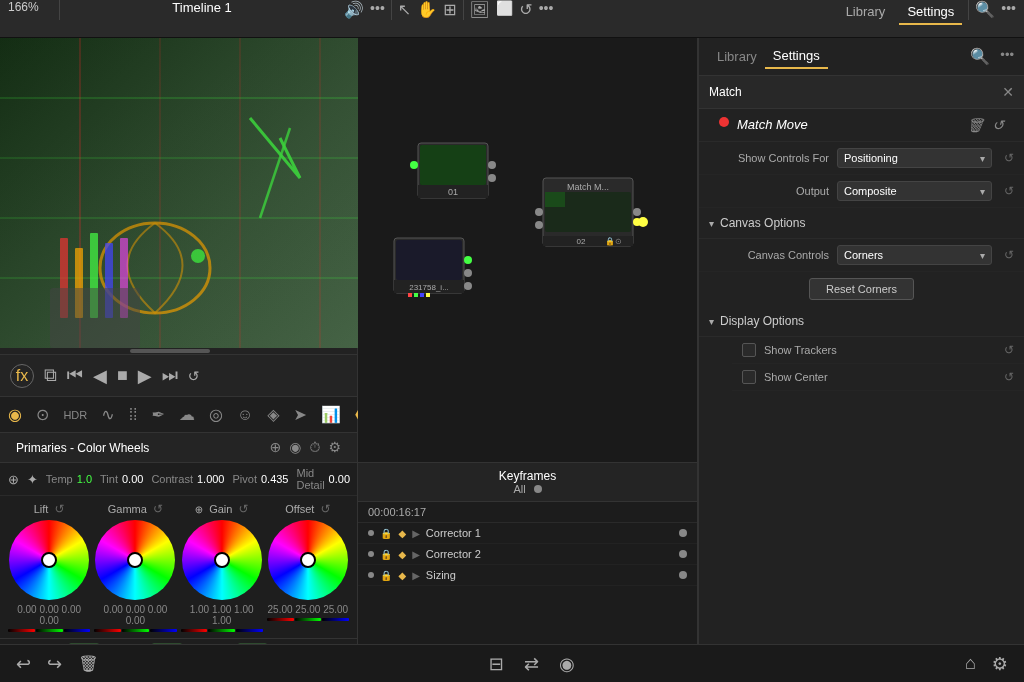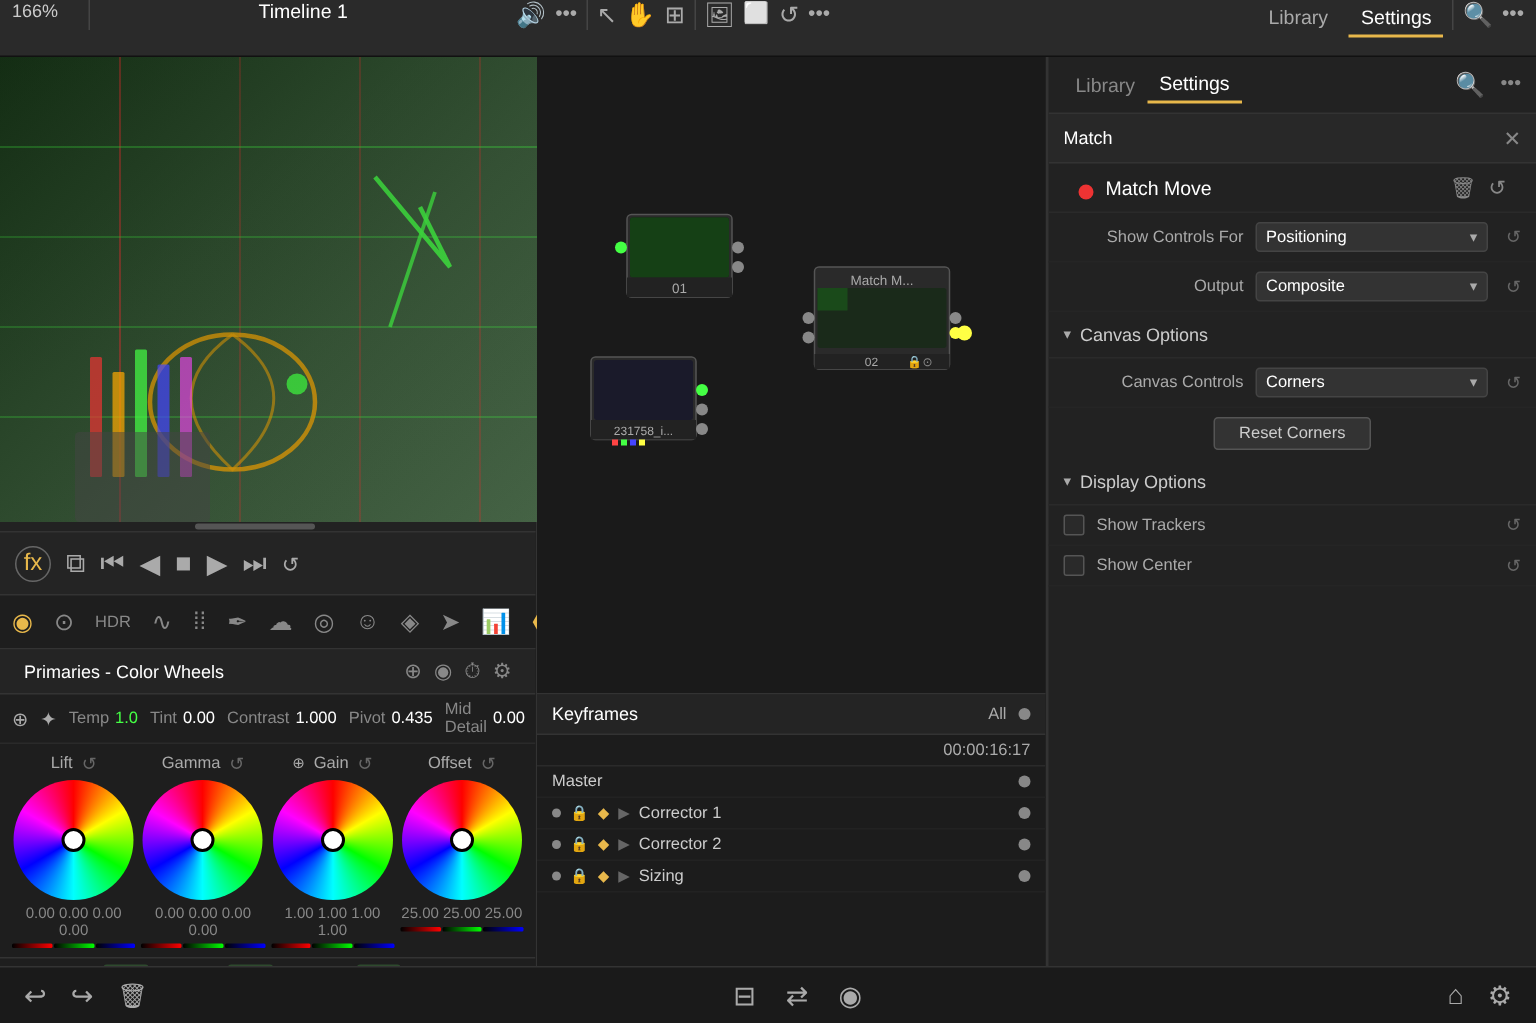--- a/index.html
+++ b/index.html
@@ -128,30 +128,29 @@
     }
     .node-canvas svg { width: 100%; height: 100%; }
 
     
     .keyframes-panel {
       height: 220px; background: #1c1c1c; border-top: 1px solid #333;
       overflow: hidden;
     }
     .keyframes-header {
       display: flex; align-items: center; justify-content: space-between;
-      padding: 6px 10px; background: #242424; border-bottom: 1px solid #333;
+      padding: 6px 10px; background: #242424; border-bottom: 1px solid #333; flex-direction: column;
     }
     .keyframes-title { color: #fff; font-size: 12px; }
     .keyframes-right { display: flex; gap: 8px; align-items: center; justify-content: space-between; }
     .kf-all { color: #aaa; font-size: 11px; }
     .kf-dot { width: 8px; height: 8px; border-radius: 50%; background: #888; }
     .keyframes-time {
       padding: 4px 10px; font-size: 11px; color: #aaa;
       border-bottom: 1px solid #2a2a2a;
-      text-align: right;
     }
     .keyframes-track-header {
       padding: 4px 10px; font-size: 11px; color: #ccc;
       border-bottom: 1px solid #222;
     }
     .keyframes-row {
       display: flex; align-items: center; padding: 4px 10px;
       border-bottom: 1px solid #222; gap: 6px;
     }
     .kf-row-dot { width: 6px; height: 6px; border-radius: 50%; background: #888; }
@@ -189,22 +188,23 @@
     .settings-tab-icon { color: #888; font-size: 16px; cursor: pointer; }
 
     .settings-section-header {
       display: flex; align-items: center; justify-content: space-between;
       padding: 8px 10px; background: #282828; border-bottom: 1px solid #333;
     }
     .settings-section-title { color: #fff; font-size: 12px; }
     .settings-close { color: #888; cursor: pointer; font-size: 14px; }
 
     .match-move-header {
-      display: flex; align-items: flex-end; padding: 8px 20px; gap: 8px;
+      display: flex; align-items: flex-start; padding: 8px 20px; gap: 8px;
       border-bottom: 1px solid #2a2a2a;
+      font-style: italic;
     }
     .mm-indicator { width: 10px; height: 10px; border-radius: 50%; background: #e33; }
     .mm-title { color: #fff; font-size: 13px; flex: 1; }
     .mm-icons { display: flex; gap: 8px; }
     .mm-icon { color: #888; font-size: 14px; cursor: pointer; }
 
     .settings-row {
       display: flex; align-items: center; padding: 6px 10px; gap: 8px;
       border-bottom: 1px solid #252525;
     }
@@ -225,20 +225,21 @@
     .canvas-options-title { color: #ccc; font-size: 12px; }
 
     .display-options-header {
       display: flex; align-items: center; gap: 6px; padding: 8px 10px;
       border-bottom: 1px solid #2a2a2a; cursor: pointer;
     }
 
     .settings-checkbox-row {
       display: flex; align-items: center; padding: 6px 10px; gap: 8px;
       border-bottom: 1px solid #252525;
+      margin-left: 33px;
     }
     .settings-checkbox {
       width: 14px; height: 14px; border: 1px solid #555;
       background: #2a2a2a; border-radius: 2px;
     }
     .settings-checkbox-label { color: #aaa; font-size: 11px; flex: 1; }
     .reset-btn-small { color: #666; font-size: 12px; cursor: pointer; }
 
     .reset-corners-row {
       padding: 6px 10px; display: flex; justify-content: center;
@@ -542,24 +543,20 @@
     <div class="keyframes-panel">
       <div class="keyframes-header">
         <span class="keyframes-title">Keyframes</span>
         <div class="keyframes-right">
           <span class="kf-all">All</span>
           <div class="kf-dot"></div>
         </div>
       </div>
       <div class="keyframes-time">
         <span>00:00:16:17</span>
-      </div>
-      <div class="keyframes-track-header">
-        <span>Master</span>
-        <span style="float:right;width:8px;height:8px;border-radius:50%;background:#888;display:inline-block;margin-top:2px;"></span>
       </div>
 
       <div class="keyframes-row">
         <div class="kf-row-dot"></div>
         <span class="kf-row-lock">🔒</span>
         <span class="kf-row-diamond">◆</span>
         <span class="kf-row-arrow">▶</span>
         <span class="kf-row-label">Corrector 1</span>
         <div class="kf-row-indicator"></div>
       </div>

